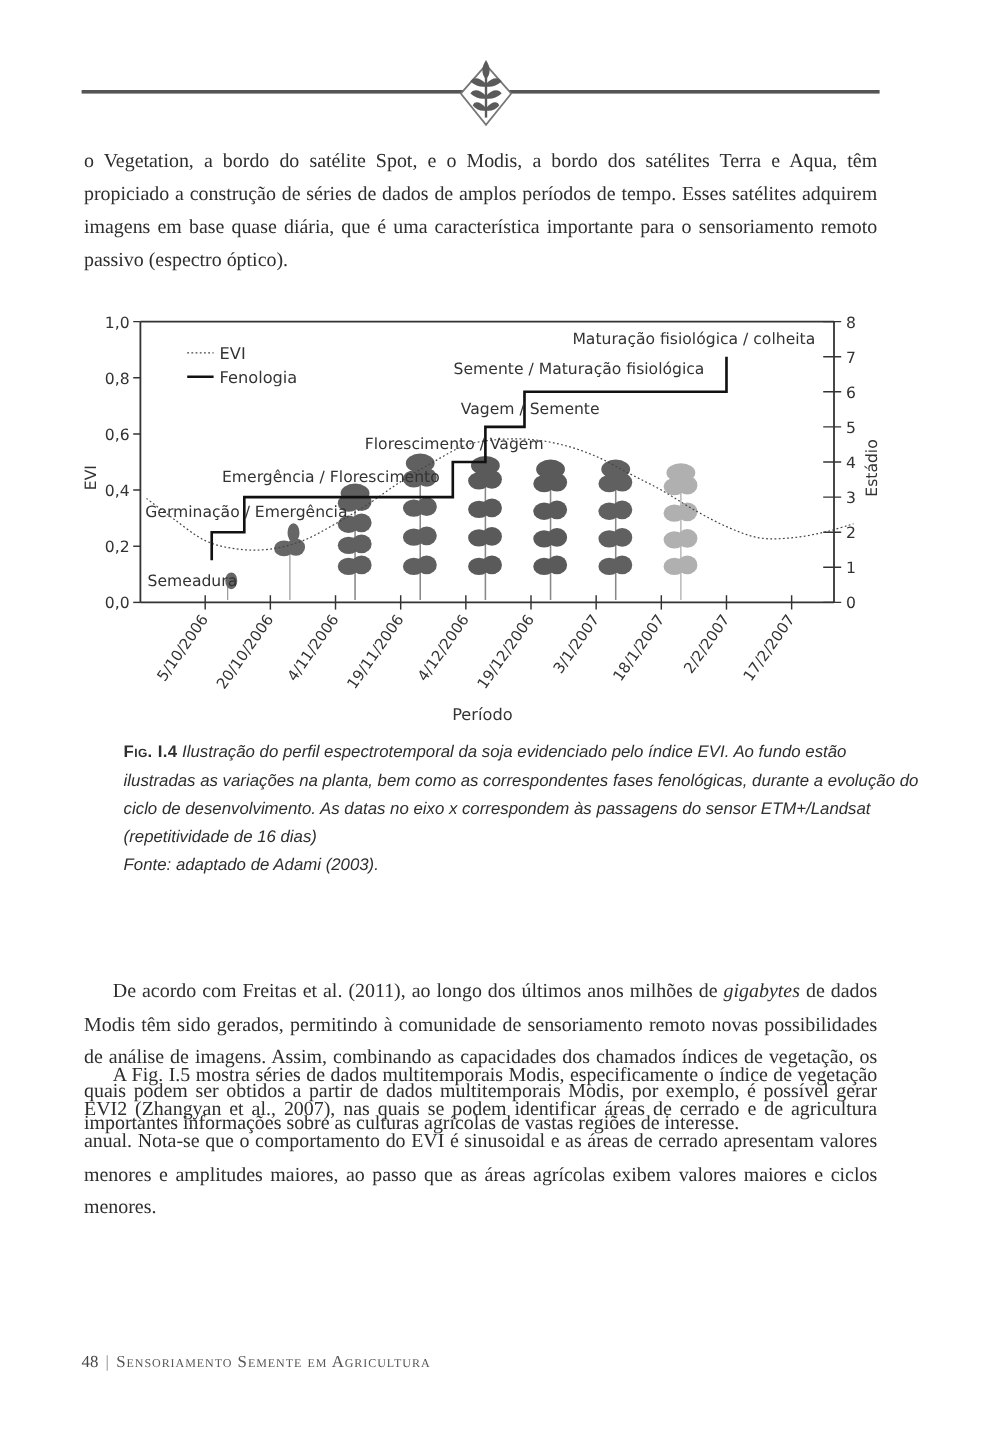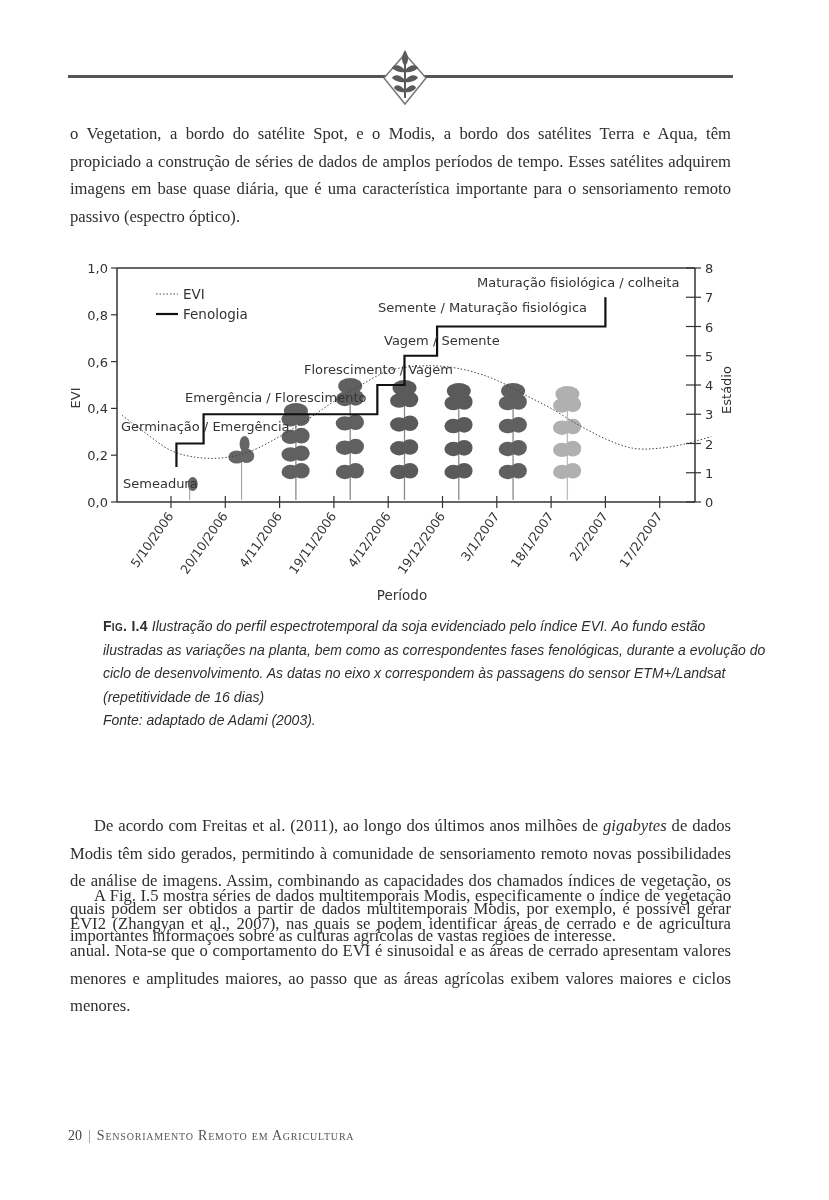--- a/index.html
+++ b/index.html
@@ -218,14 +218,14 @@
 
 <div class="body-text" id="para-2">
   <p class="indent"><span>De acordo com Freitas et al. (2011), ao longo dos últimos anos milhões de </span><i>gigabytes</i><span> de dados Modis têm sido gerados, permitindo à comunidade de sensoriamento remoto novas possibilidades de análise de imagens. Assim, combinando as capacidades dos chamados índices de vegetação, os quais podem ser obtidos a partir de dados multitemporais Modis, por exemplo, é possível gerar importantes informações sobre as culturas agrícolas de vastas regiões de interesse.</span></p>
 </div>
 
 <div class="body-text" id="para-3">
   <p class="indent">A Fig. I.5 mostra séries de dados multitemporais Modis, especificamente o índice de vegetação EVI2 (Zhangyan et al., 2007), nas quais se podem identificar áreas de cerrado e de agricultura anual. Nota-se que o comportamento do EVI é sinusoidal e as áreas de cerrado apresentam valores menores e amplitudes maiores, ao passo que as áreas agrícolas exibem valores maiores e ciclos menores.</p>
 </div>
 
 <div id="footer">
-  <span>20</span><span class="sep">|</span><span class="title">Sensoriamento Remoto em Agricultura</span>
+  <span>48</span><span class="sep">|</span><span class="title">Sensoriamento Semente em Agricultura</span>
 </div>
 
 </body></html>

